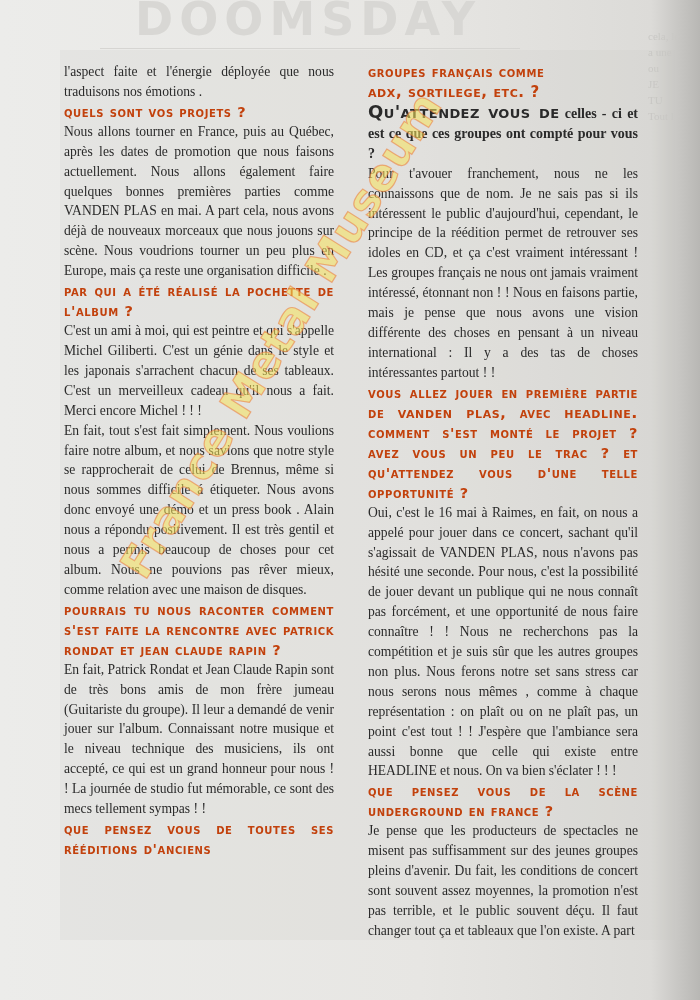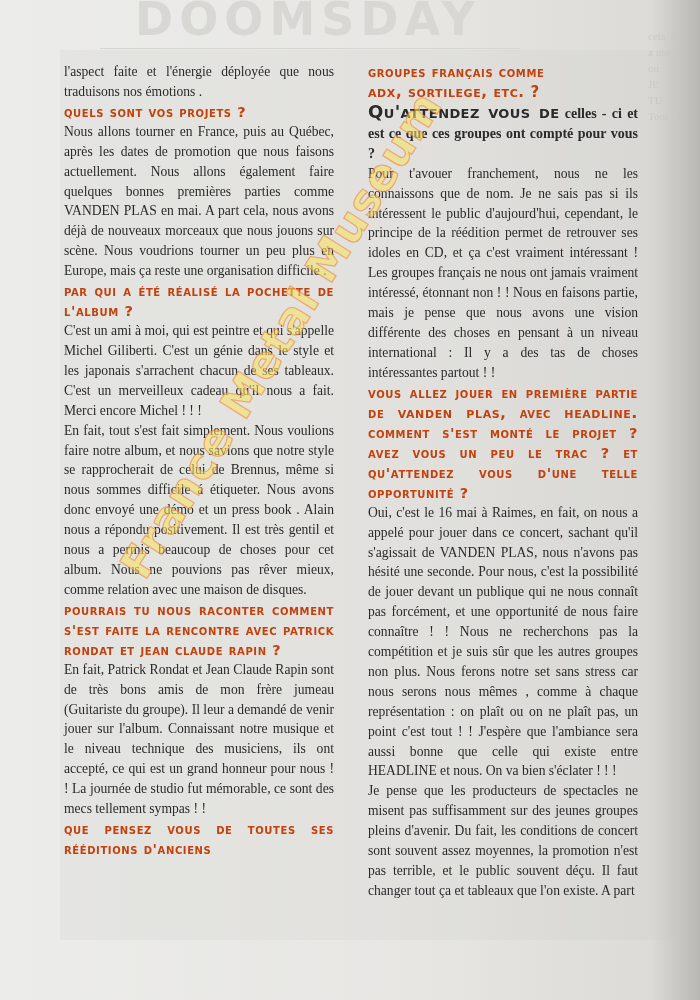--- a/index.html
+++ b/index.html
@@ -82,16 +82,17 @@
   <div class="q">Que pensez vous de toutes ses rééditions d'anciens</div>
 </div>
 
 <div class="col right">
   <div class="q">groupes français comme</div>
   <div class="q" style="font-size:15px;">ADX, Sortilege, etc. ?</div>
   <div class="q-serif"><span class="q-mixed" style="font-variant:small-caps;">Qu'attendez vous de</span><span> celles - ci et est ce que ces groupes ont compté pour vous ?</span></div>
   <p class="p">Pour t'avouer franchement, nous ne les connaissons que de nom. Je ne sais pas si ils intéressent le public d'aujourd'hui, cependant, le principe de la réédition permet de retrouver ses idoles en CD, et ça c'est vraiment intéressant ! Les groupes français ne nous ont jamais vraiment intéressé, étonnant non ! ! Nous en faisons partie, mais je pense que nous avons une vision différente des choses en pensant à un niveau international : Il y a des tas de choses intéressantes partout ! !</p>
   <div class="q"><span>Vous allez jouer en première partie de</span> <span class="big">VANDEN PLAS</span><span>, avec</span> <span class="big">HEADLINE.</span> <span>Comment s'est monté le projet ? Avez vous un peu le trac ? et qu'attendez vous d'une telle opportunité ?</span></div>
   <p class="p">Oui, c'est le 16 mai à Raimes, en fait, on nous a appelé pour jouer dans ce concert, sachant qu'il s'agissait de VANDEN PLAS, nous n'avons pas hésité une seconde. Pour nous, c'est la possibilité de jouer devant un publique qui ne nous connaît pas forcément, et une opportunité de nous faire connaître ! ! Nous ne recherchons pas la compétition et je suis sûr que les autres groupes non plus. Nous ferons notre set sans stress car nous serons nous mêmes , comme à chaque représentation : on plaît ou on ne plaît pas, un point c'est tout ! ! J'espère que l'ambiance sera aussi bonne que celle qui existe entre HEADLINE et nous. On va bien s'éclater ! ! !</p>
+  <div class="q">Que pensez vous de la scène underground en France ?</div>
   <p class="p">Je pense que les producteurs de spectacles ne misent pas suffisamment sur des jeunes groupes pleins d'avenir. Du fait, les conditions de concert sont souvent assez moyennes, la promotion n'est pas terrible, et le public souvent déçu. Il faut changer tout ça et tableaux que l'on existe. A part</p>
 </div>
 
 <div class="watermark">France Metal Museum</div>
 
 </body></html>

